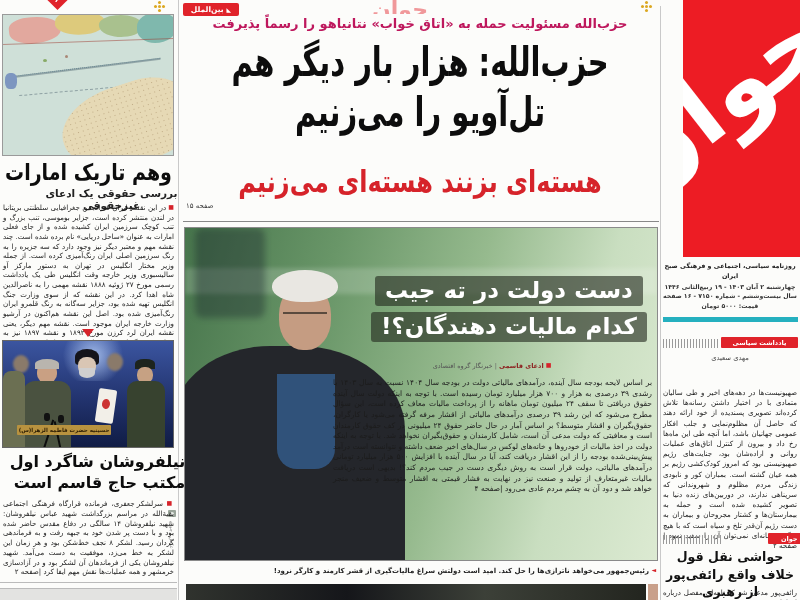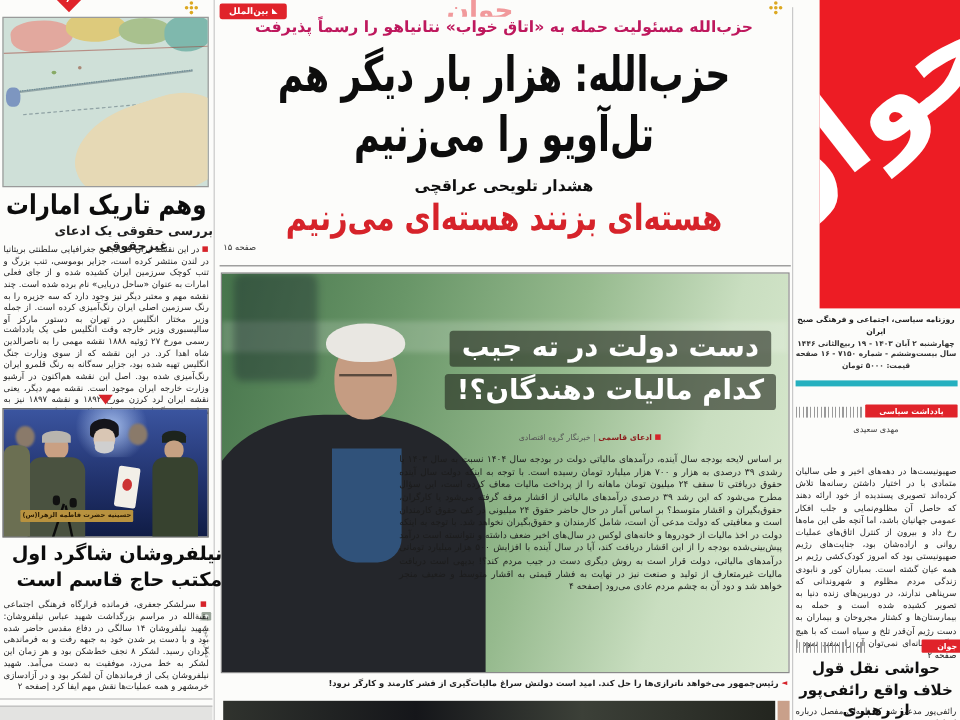--- a/index.html
+++ b/index.html
@@ -72,21 +72,20 @@
   </div>
   <div class="abs" style="left:352px;top:0;width:96px;height:14px;overflow:hidden;">
     <div class="center" style="font-size:22px;font-weight:bold;color:#e8474d;opacity:.55;margin-top:-3px;">جوان</div>
   </div>
 
   <div class="abs center" style="left:200px;top:16px;width:440px;font-size:13px;font-weight:bold;color:#be185d;">حزب‌الله مسئولیت حمله به «اتاق خواب» نتانیاهو را رسماً پذیرفت</div>
 
   <div class="abs center headline-black" style="left:190px;top:38px;width:460px;font-size:29px;transform:scaleY(1.4);transform-origin:top center;">حزب‌الله: هزار بار دیگر هم</div>
   <div class="abs center headline-black" style="left:190px;top:88px;width:460px;font-size:29px;transform:scaleY(1.4);transform-origin:top center;">تل‌آویو را می‌زنیم</div>
 
-  <div class="abs center" style="left:230px;top:148px;width:380px;font-size:13px;font-weight:bold;color:#0f0f0f;">هشدار تلویحی عراقچی</div>
   <div class="abs center" style="left:190px;top:164px;width:460px;font-size:24px;font-weight:bold;color:#d6232a;transform:scaleY(1.25);transform-origin:top center;white-space:nowrap;">هسته‌ای بزنند هسته‌ای می‌زنیم</div>
 
   <div class="abs" style="left:186px;top:202px;font-size:7px;color:#333;">صفحه ۱۵</div>
   <div class="hline" style="left:183px;top:221px;width:476px;border-color:#888;"></div>
 
   <div class="abs photo-frame" style="left:184px;top:227px;width:474px;height:334px;
        background:linear-gradient(105deg,#47754c 0%,#699668 28%,#96ba8e 55%,#c9dec0 78%,#dcead2 100%);">
 
     <div class="abs" style="left:0;top:40px;width:100%;height:26px;background:rgba(255,255,255,.18);filter:blur(2px);"></div>
     <div class="abs" style="left:10px;top:0;width:70px;height:90px;background:rgba(20,30,40,.35);filter:blur(3px);border-radius:8px;"></div>

